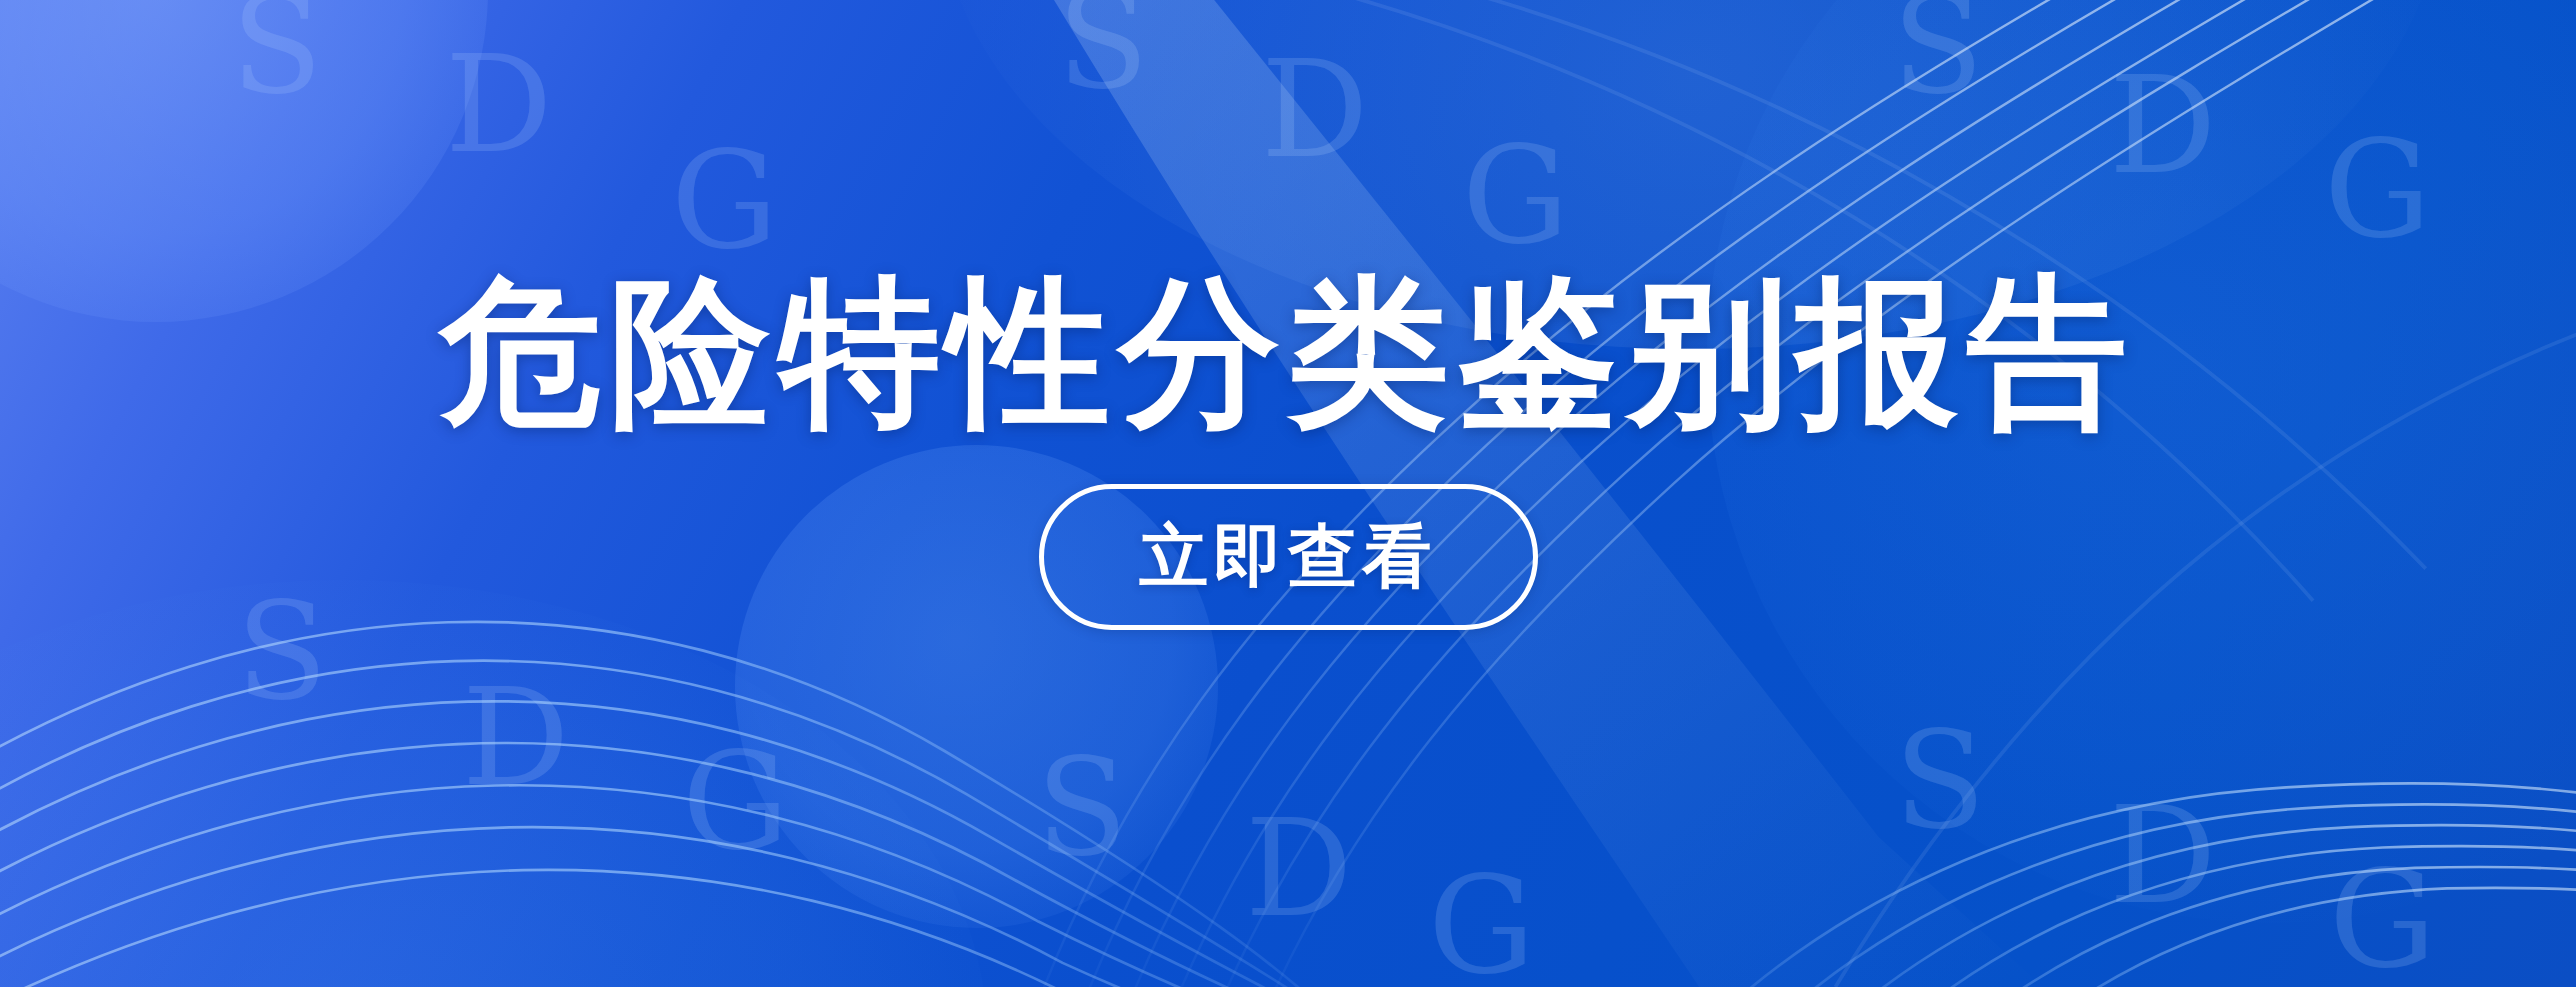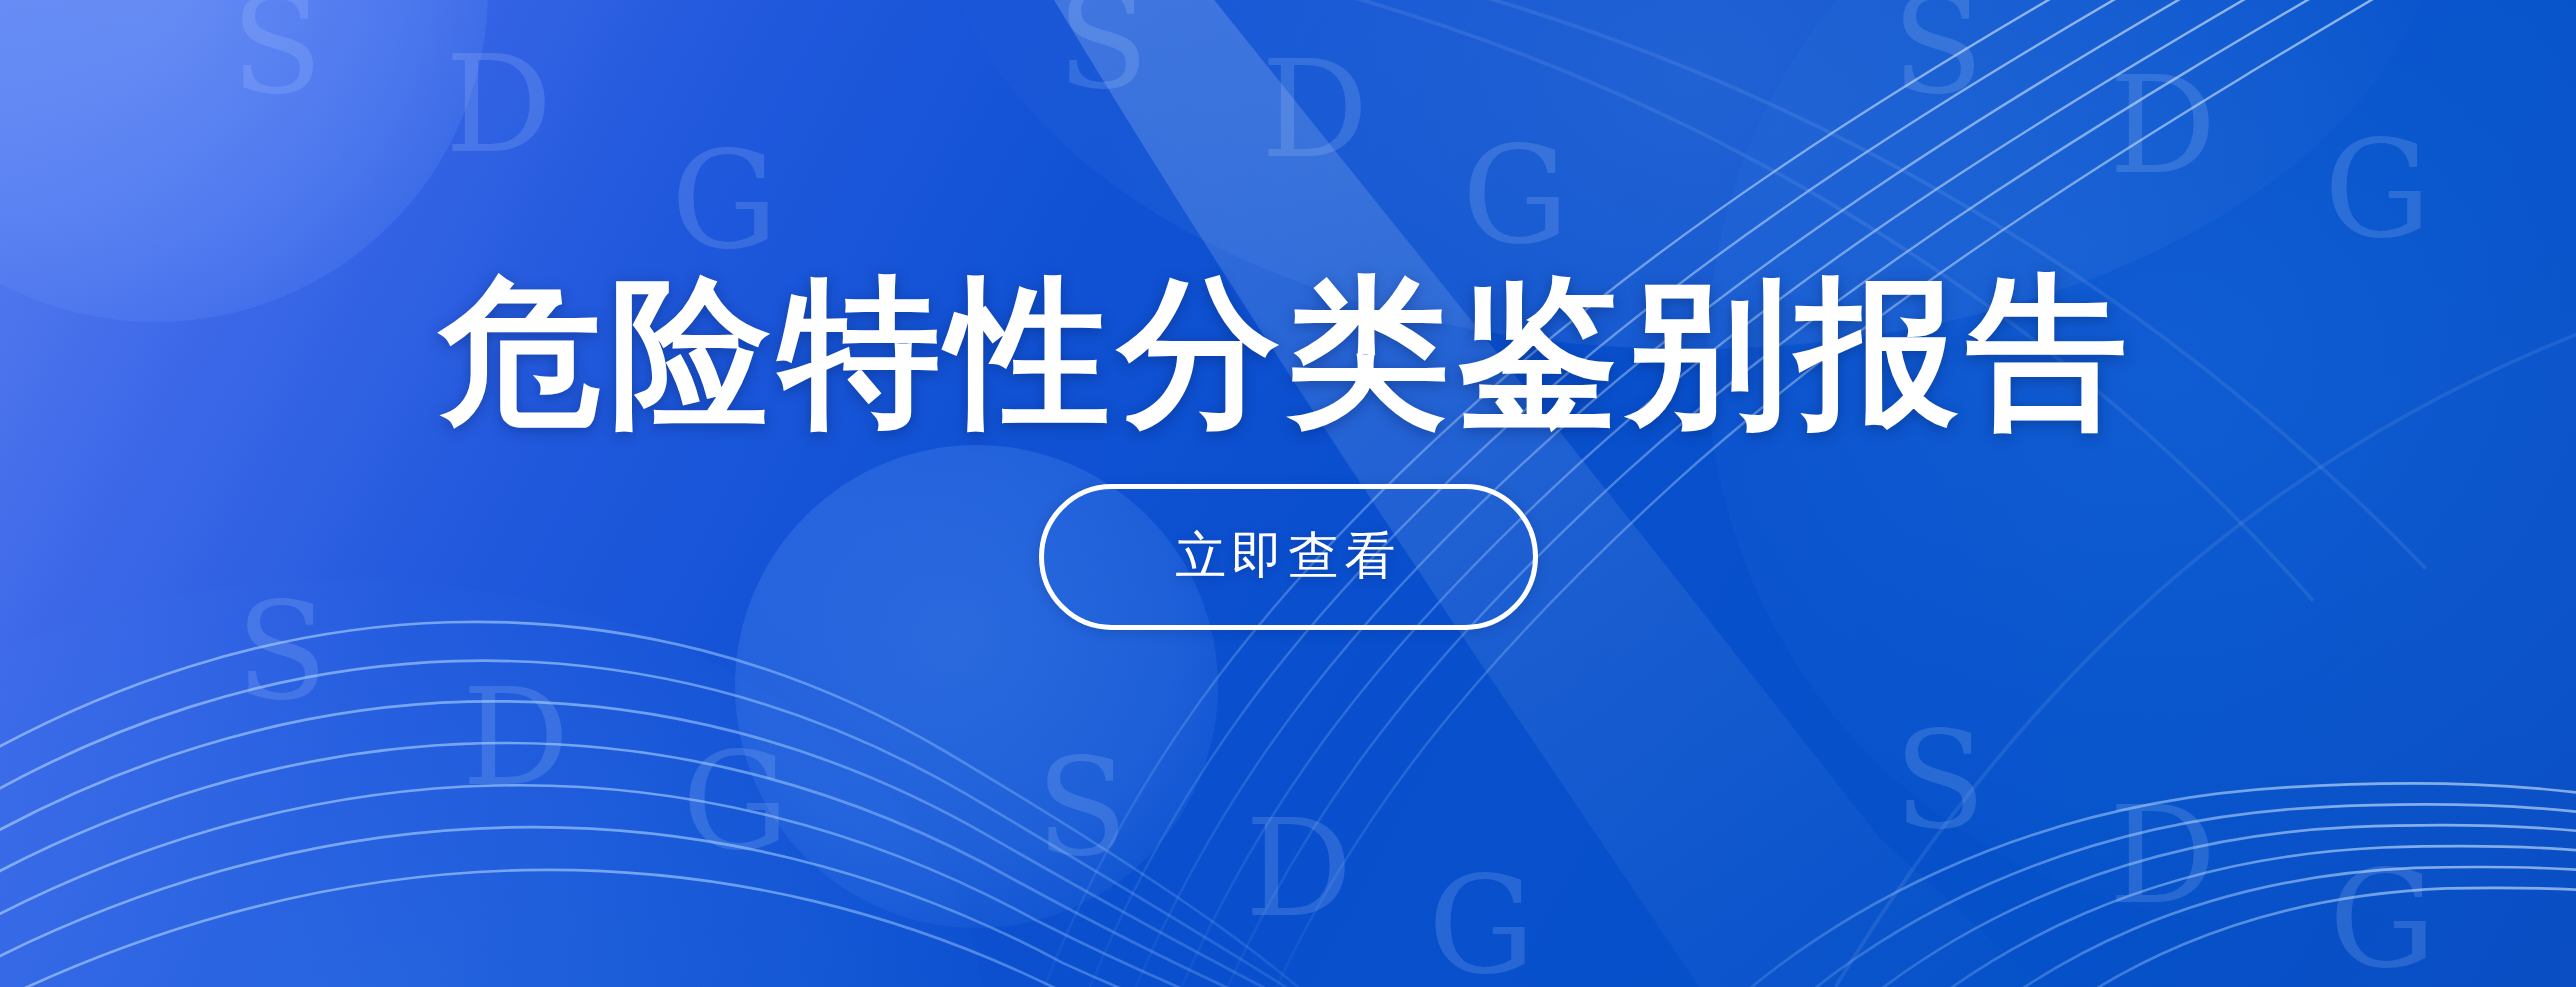--- a/index.html
+++ b/index.html
@@ -151,22 +151,22 @@
     display: flex;
     align-items: center;
     justify-content: center;
     box-sizing: border-box;
     background: transparent;
     cursor: pointer;
     box-shadow: 0 2.1px 11.8px rgba(2, 30, 92, 0.22);
   }
   #cta-label {
     font-family: "DejaVu Sans", "Liberation Sans", sans-serif;
-    font-size: 51px;
-    font-weight: 400;
+    font-size: 69px;
+    font-weight: 700;
     color: #ffffff;
     letter-spacing: 5.4px;
     white-space: nowrap;
     text-shadow: 0 2.1px 8.6px rgba(2, 30, 92, 0.30);
   }
 </style>
 </head>
 <body>
 
 <div id="banner">

